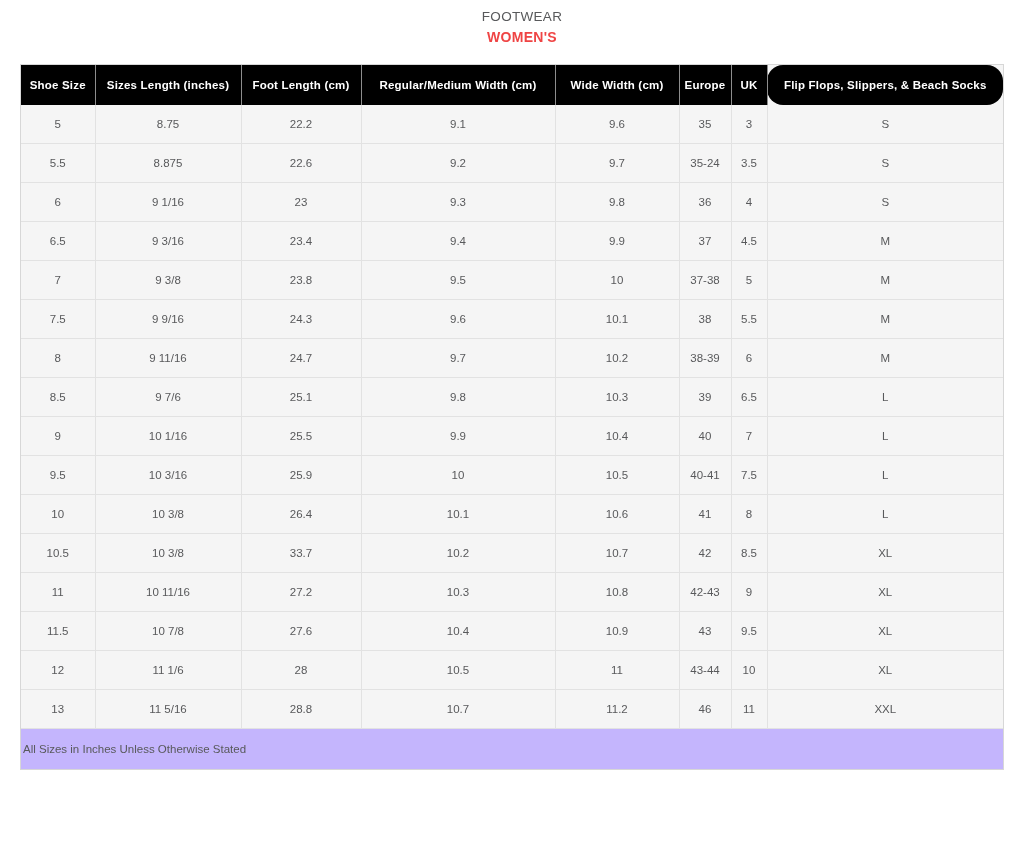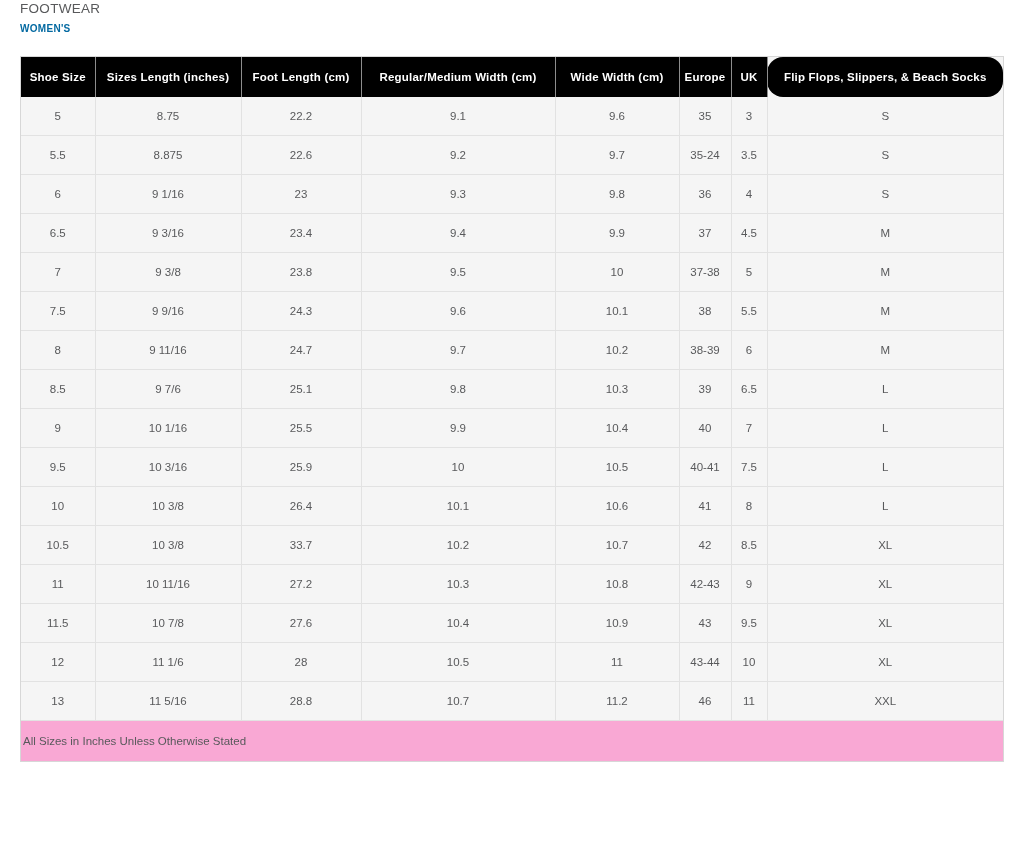--- a/index.html
+++ b/index.html
@@ -15,31 +15,32 @@
     position: relative;
     overflow: hidden;
   }
   .page {
     width: 1024px;
     height: 842px;
     box-sizing: border-box;
     background: #ffffff;
   }
   .header {
-    padding: 0 0 0 20px;
+    padding: 8px 0 0 20px;
+    text-align: center;
   }
   .header .kicker {
     font-size: 13.5px;
     color: #58595b;
     letter-spacing: 0.3px;
     line-height: 18px;
   }
   .header .title {
-    font-size: 10px;
-    color: #0369a1;
+    font-size: 14px;
+    color: #ef4444;
     font-weight: bold;
     letter-spacing: 0.3px;
     line-height: 18px;
     margin-top: 2px;
   }
 
   .table-wrap {
     margin: 18px 20px 0 20px;
     border: 1px solid #d7d7d7;
     background: #f5f5f5;
@@ -80,21 +81,21 @@
     border-right: none;
   }
   table.sizechart tbody tr:last-child td {
     border-bottom: 1px solid #d9d9d9;
   }
 
   .footnote {
     font-size: 11.5px;
     color: #58595b;
     padding: 12px 0 12px 2px;
-    background: #f9a8d4;
+    background: #c4b5fd;
   }
   .footnote-row td {
     background: #f5f5f5;
   }
 
   
   col.c0 { width: 74px; }
   col.c1 { width: 146px; }
   col.c2 { width: 120px; }
   col.c3 { width: 194px; }

